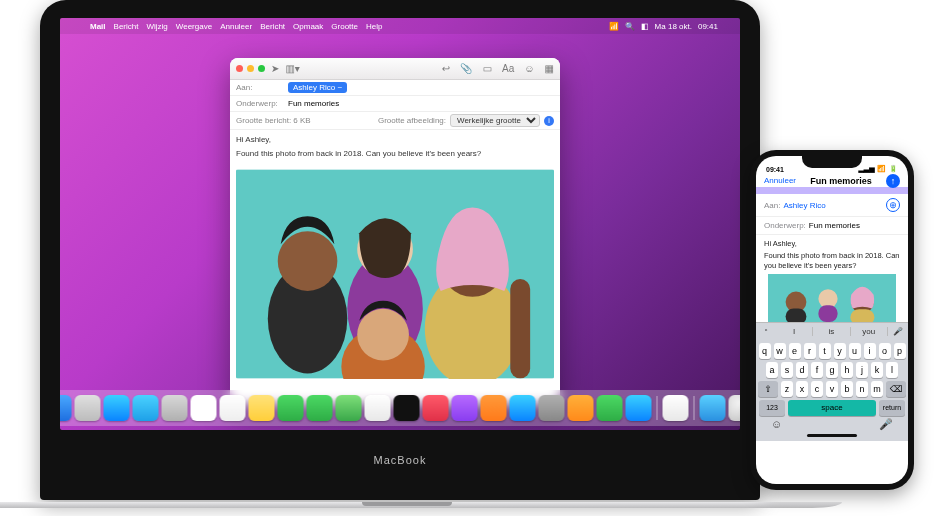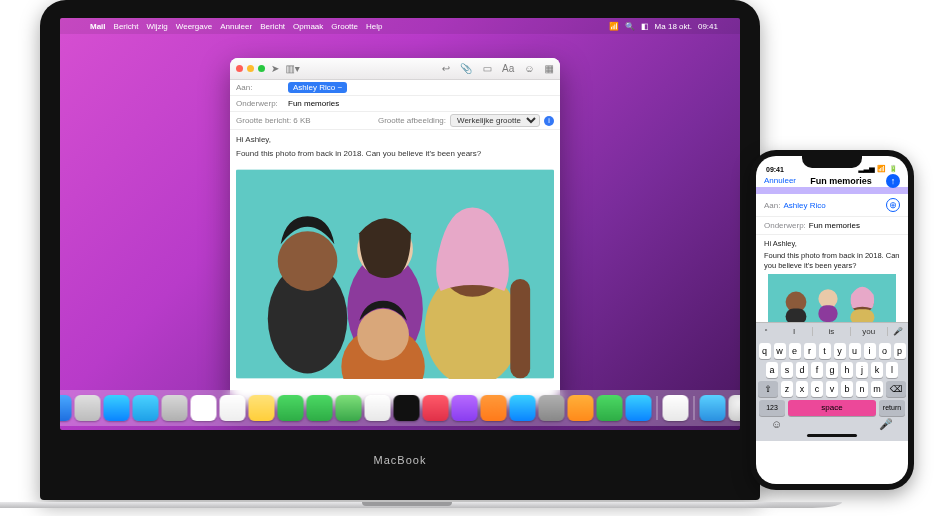--- a/index.html
+++ b/index.html
@@ -188,21 +188,21 @@
   .key{
     background:#fff;border-radius:3px;
     height:16px; line-height:16px;
     text-align:center; font-size:9px;
     box-shadow:0 1px 0 rgba(0,0,0,.25);
     min-width:12px; flex:1;
   }
   .key.fn{background:#b8bcc4;}
   .key.wide{flex:0 0 20px;}
   .kb-bottom{display:flex;gap:3px;}
-  .kb-bottom .sp{flex:1;background:#ec4899;border-radius:3px;height:16px;line-height:16px;text-align:center;font-size:8px;box-shadow:0 1px 0 rgba(0,0,0,.25);}
+  .kb-bottom .sp{flex:1;background:#14b8a6;border-radius:3px;height:16px;line-height:16px;text-align:center;font-size:8px;box-shadow:0 1px 0 rgba(0,0,0,.25);}
   .kb-bottom .side{flex:0 0 26px;background:#b8bcc4;border-radius:3px;height:16px;line-height:16px;text-align:center;font-size:7px;box-shadow:0 1px 0 rgba(0,0,0,.25);}
   .kb-extra{display:flex;justify-content:space-between;padding:2px 12px 0 12px;font-size:11px;color:#444;}
   .ip-homebar{width:50px;height:3px;background:#111;border-radius:2px;margin:3px auto 0 auto;}
 </style>
 </head>
 <body>
 
 <div class="macbook">
   <div class="mb-bezel">
     <div class="mb-screen">

